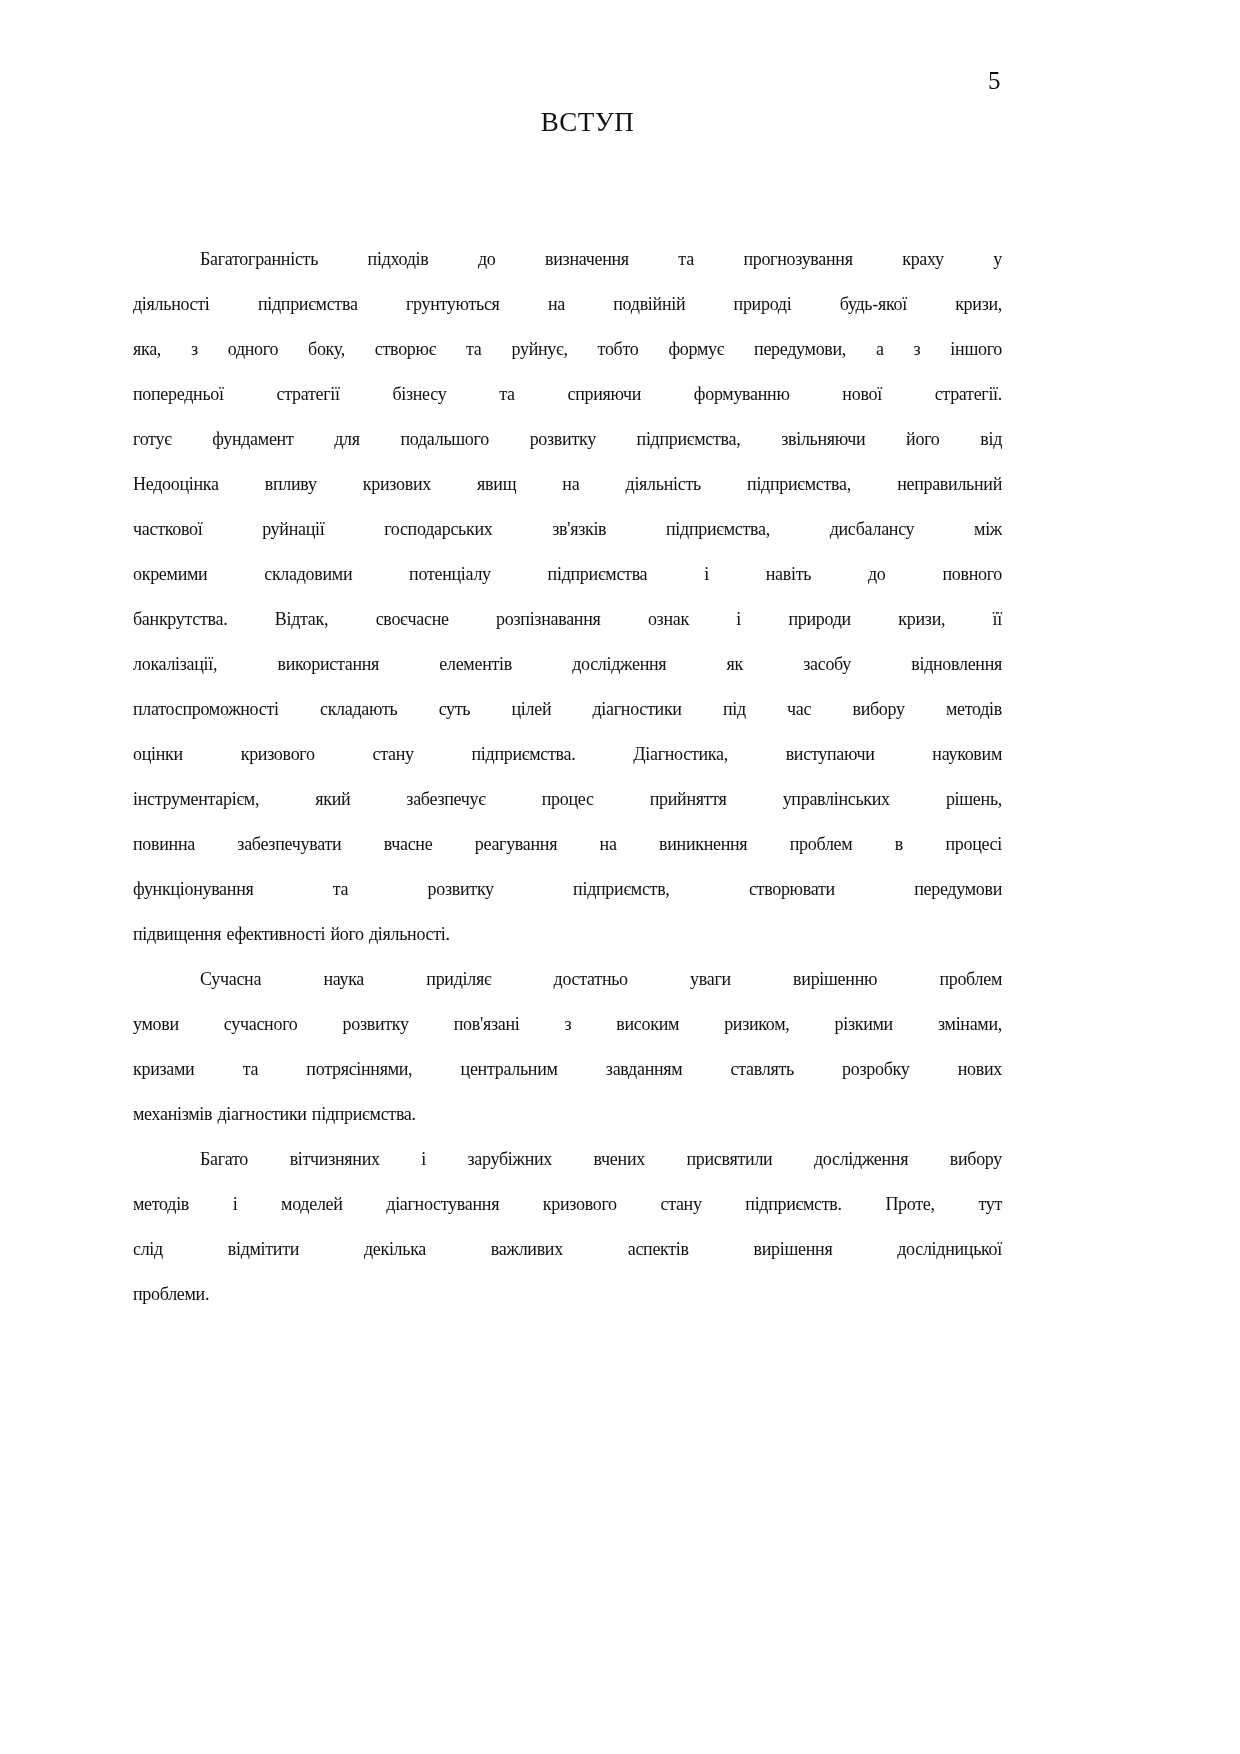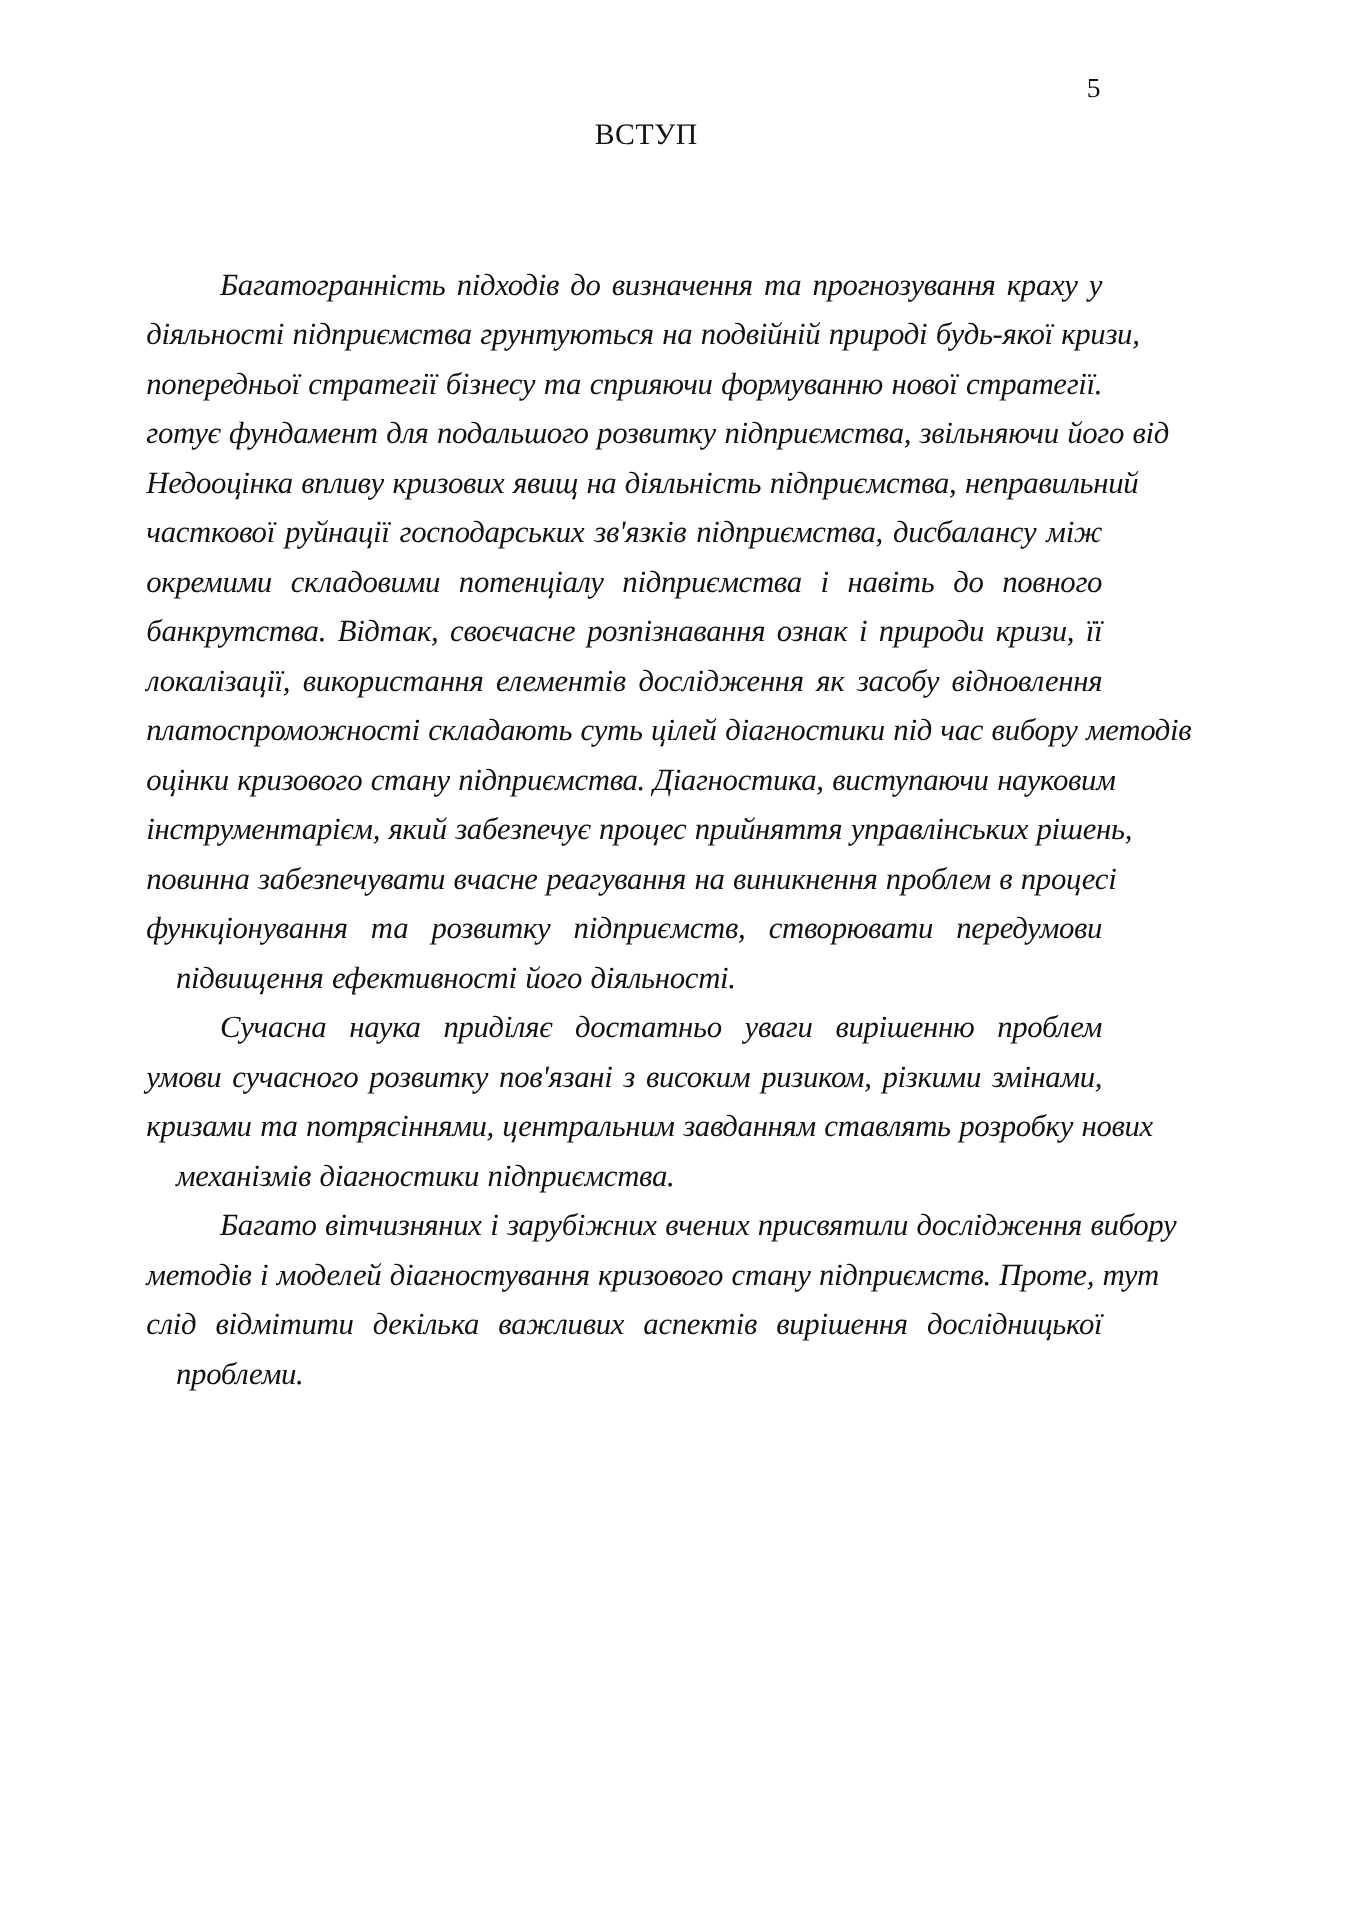--- a/index.html
+++ b/index.html
@@ -34,54 +34,53 @@
     letter-spacing: 0.5px;
   }
   .body-text {
     position: absolute;
     top: 237px;
     left: 133px;
     width: 869px;
   }
   .paragraph {
     margin: 0;
-    font-size: 28px;
+    font-size: 18px;
     line-height: 45px;
     text-align: justify;
     text-indent: 67px;
     font-stretch: condensed;
     letter-spacing: -0.3px;
     word-spacing: 1px;
-    font-style: italic;
   }
   .paragraph .line {
     display: block;
     text-align: justify;
     text-align-last: justify;
     white-space: nowrap;
     text-indent: 0;
   }
   .paragraph .line.first {
     padding-left: 67px;
   }
   .paragraph .line.last {
     text-align-last: left;
-    margin-left: 27px;
   }
 </style>
 </head>
 <body>
 
 <div class="page-number">5</div>
 <div class="page-title">ВСТУП</div>
 
 <div class="body-text">
   <p class="paragraph">
     <span class="line first">Багатогранність підходів до визначення та прогнозування краху у</span>
     <span class="line">діяльності підприємства грунтуються на подвійній природі будь-якої кризи,</span>
+    <span class="line">яка, з одного боку, створює та руйнує, тобто формує передумови, а з іншого</span>
     <span class="line">попередньої стратегії бізнесу та сприяючи формуванню нової стратегії.</span>
     <span class="line">готує фундамент для подальшого розвитку підприємства, звільняючи його від</span>
     <span class="line">Недооцінка впливу кризових явищ на діяльність підприємства, неправильний</span>
     <span class="line">часткової руйнації господарських зв'язків підприємства, дисбалансу між</span>
     <span class="line">окремими складовими потенціалу підприємства і навіть до повного</span>
     <span class="line">банкрутства. Відтак, своєчасне розпізнавання ознак і природи кризи, її</span>
     <span class="line">локалізації, використання елементів дослідження як засобу відновлення</span>
     <span class="line">платоспроможності складають суть цілей діагностики під час вибору методів</span>
     <span class="line">оцінки кризового стану підприємства. Діагностика, виступаючи науковим</span>
     <span class="line">інструментарієм, який забезпечує процес прийняття управлінських рішень,</span>

